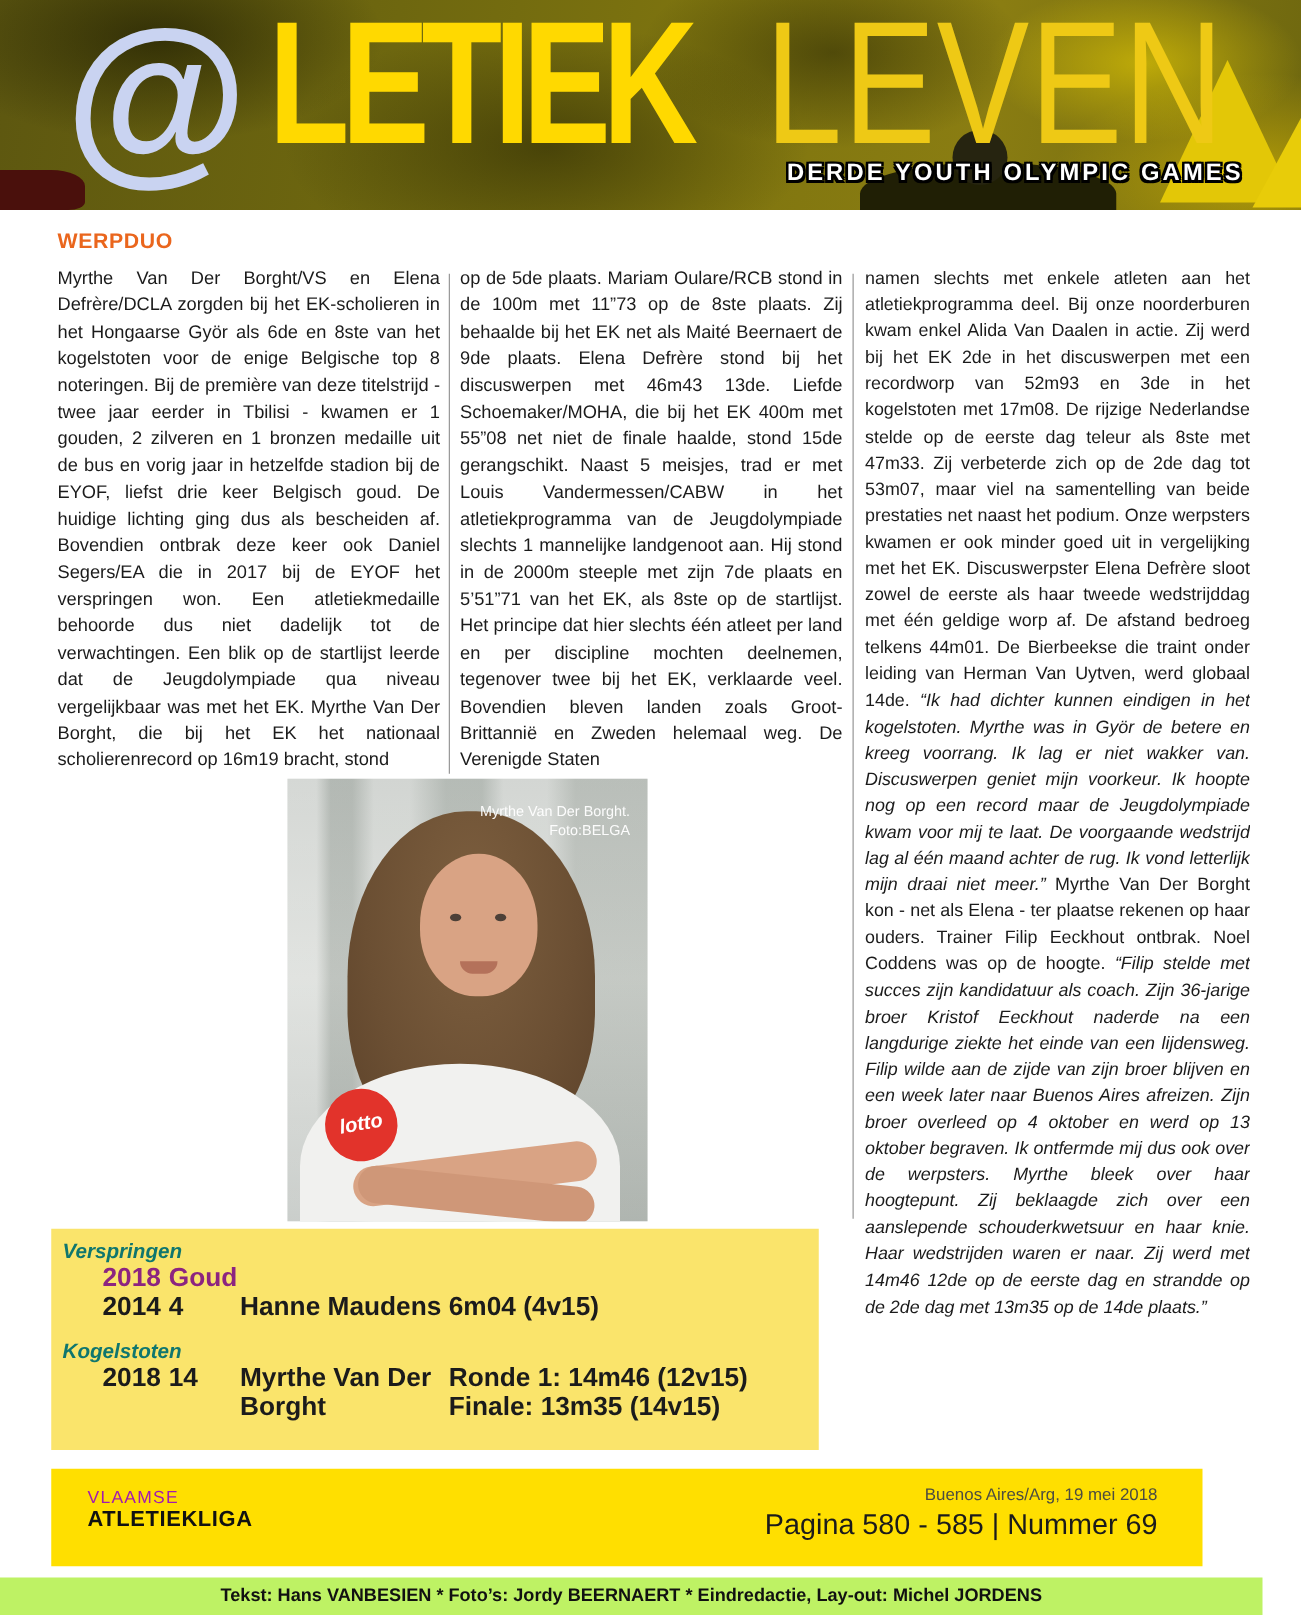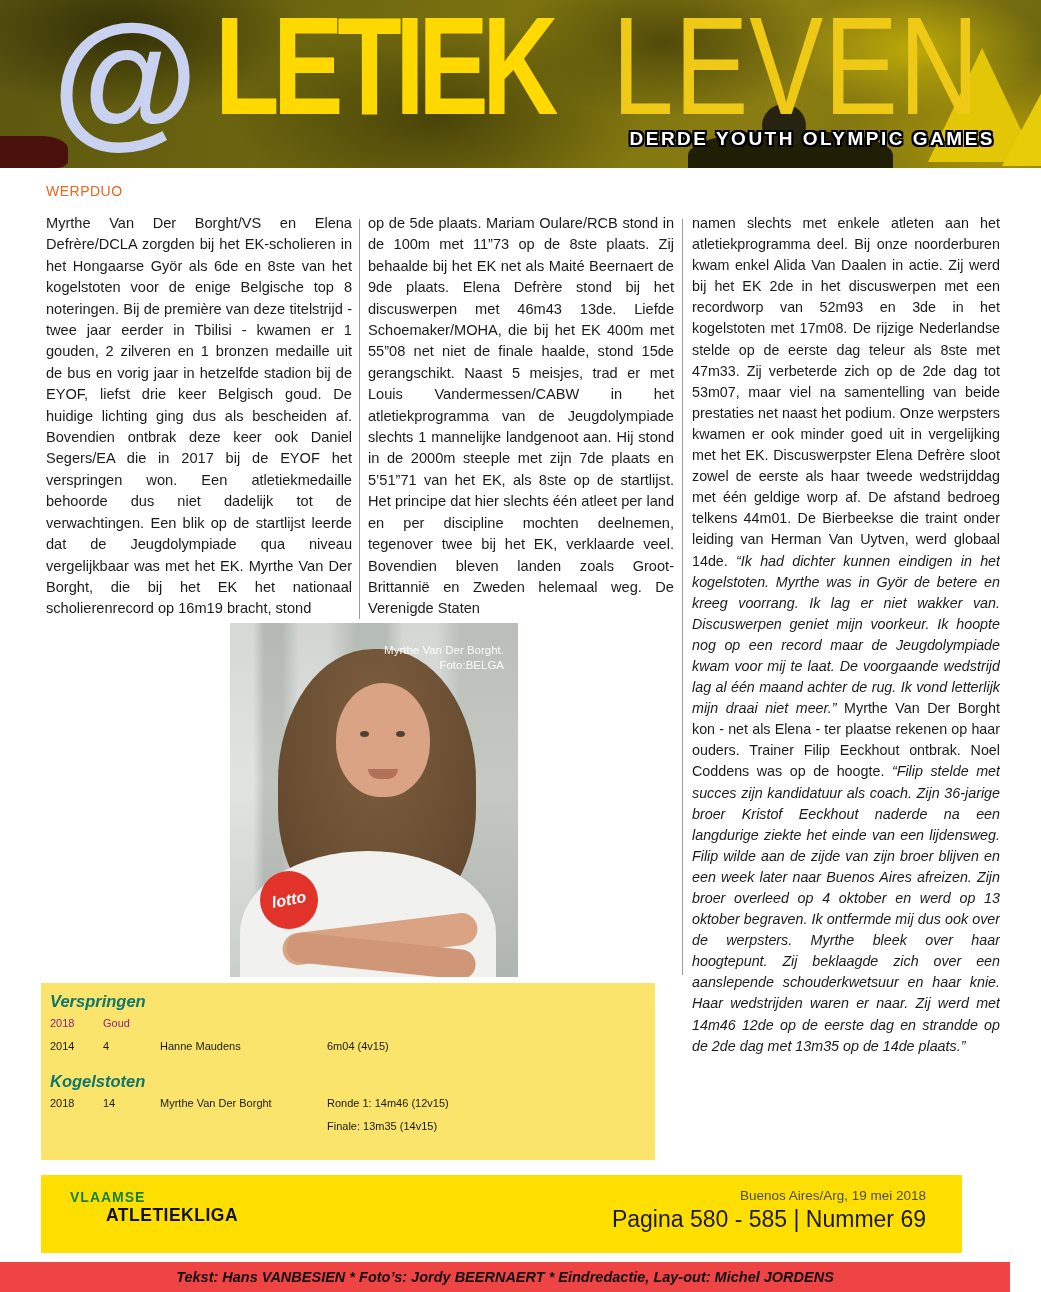--- a/index.html
+++ b/index.html
@@ -24,21 +24,21 @@
   .hdr-red{position:absolute;left:0;top:136px;width:68px;height:32px;background:#4a100c;border-radius:0 40% 20% 0;}
   .logo-at{position:absolute;left:52px;top:2px;font-size:150px;line-height:150px;font-weight:700;color:#c9d3f1;}
   .logo-bold{position:absolute;left:215px;top:-13px;font-size:132px;line-height:150px;font-weight:700;
              letter-spacing:-8px;color:#ffd900;transform:scaleX(.80) scaleY(1.06);transform-origin:left top;white-space:nowrap;}
   .logo-light{position:absolute;left:612px;top:-13px;font-size:132px;line-height:150px;font-weight:400;
               letter-spacing:1px;color:#eec915;transform:scaleX(.84) scaleY(1.06);transform-origin:left top;white-space:nowrap;}
   .hdr-sub{position:absolute;right:46px;top:128px;font-size:19px;font-weight:700;letter-spacing:2.5px;color:#ffffff;
            text-shadow:2px 0 0 #000,-2px 0 0 #000,0 2px 0 #000,0 -2px 0 #000,2px 2px 0 #000,-2px 2px 0 #000,2px -2px 0 #000,-2px -2px 0 #000;}
 
   
-  .article-title{position:absolute;left:46px;top:183px;font-size:14px;font-weight:400;letter-spacing:.5px;color:#ea661d;}
+  .article-title{position:absolute;left:46px;top:183px;font-size:17px;font-weight:700;letter-spacing:.5px;color:#ea661d;}
   .col{position:absolute;top:213px;width:306px;font-size:14.6px;line-height:21.4px;text-align:justify;overflow:hidden;}
   .col1{left:46px;height:410px;}
   .col2{left:368px;height:410px;}
   .col3{left:692px;width:308px;height:950px;font-size:14.3px;line-height:21.1px;}
   .quote{font-style:italic;}
   .vline{position:absolute;width:1px;background:#9a9a9a;}
   .vline1{left:359px;top:219px;height:400px;}
   .vline2{left:682px;top:219px;height:756px;}
 
   
@@ -57,35 +57,35 @@
   .ph-arm2{position:absolute;left:56px;top:318px;width:190px;height:30px;border-radius:18px;background:#cf9778;transform:rotate(6deg);}
   .ph-lotto{position:absolute;left:30px;top:248px;width:58px;height:58px;border-radius:50%;background:#e2332b;
             display:flex;align-items:center;justify-content:center;transform:rotate(-10deg);}
   .ph-lotto span{color:#fff;font-weight:700;font-style:italic;font-size:16px;}
   .ph-cap{position:absolute;right:14px;top:20px;text-align:right;color:rgba(255,255,255,.95);font-size:11.5px;line-height:15px;}
 
   
   .rtable{position:absolute;left:41px;top:983px;width:614px;height:177px;background:#fae46b;
           padding:7px 0 0 9px;box-sizing:border-box;}
   .sec-h{font-style:italic;font-weight:700;font-size:16.5px;line-height:22px;color:#0f766e;}
-  .trow{display:flex;font-weight:400;font-size:11px;line-height:22.5px;}
+  .trow{display:flex;font-weight:700;font-size:21px;line-height:22.5px;margin-left:32px;}
   .c-year{width:53px;} .c-rank{width:57px;} .c-name{width:167px;} .c-res{flex:1;}
   .hl{color:#8c2480;}
   .sec2{margin-top:13px;}
 
   
   .footer{position:absolute;left:41px;top:1175px;width:921px;height:78px;background:#ffdf00;}
   .org{position:absolute;left:29px;top:15px;line-height:1;}
-  .org-l1{font-size:14px;font-weight:700;letter-spacing:1px;color:#15803d;}
-  .org-l2{font-size:17.5px;font-weight:700;letter-spacing:.5px;color:#111;margin-top:3px;margin-left:36px;}
+  .org-l1{font-size:14px;font-weight:400;letter-spacing:1px;color:#a21caf;}
+  .org-l2{font-size:17.5px;font-weight:700;letter-spacing:.5px;color:#111;margin-top:3px;}
   .dateline{position:absolute;right:36px;top:13px;font-size:13.5px;color:#4c4c40;}
   .pageline{position:absolute;right:36px;top:31px;font-size:23px;color:#1b1b1b;}
   .pageline .bold{font-weight:400;}
-  .credits{position:absolute;left:0;top:1262px;width:1010px;height:30px;background:#ef4444;
-           text-align:center;font-size:14.5px;font-weight:700;line-height:30px;color:#111;font-style:italic;}
+  .credits{position:absolute;left:0;top:1262px;width:1010px;height:30px;background:#bef264;
+           text-align:center;font-size:14.5px;font-weight:700;line-height:30px;color:#111;}
 </style>
 </head>
 <body>
 
 <div id="page">
 
   <div class="hdr">
     <div class="tri tri1"></div>
     <div class="tri tri2"></div>
     <div class="tri tri3"></div>

